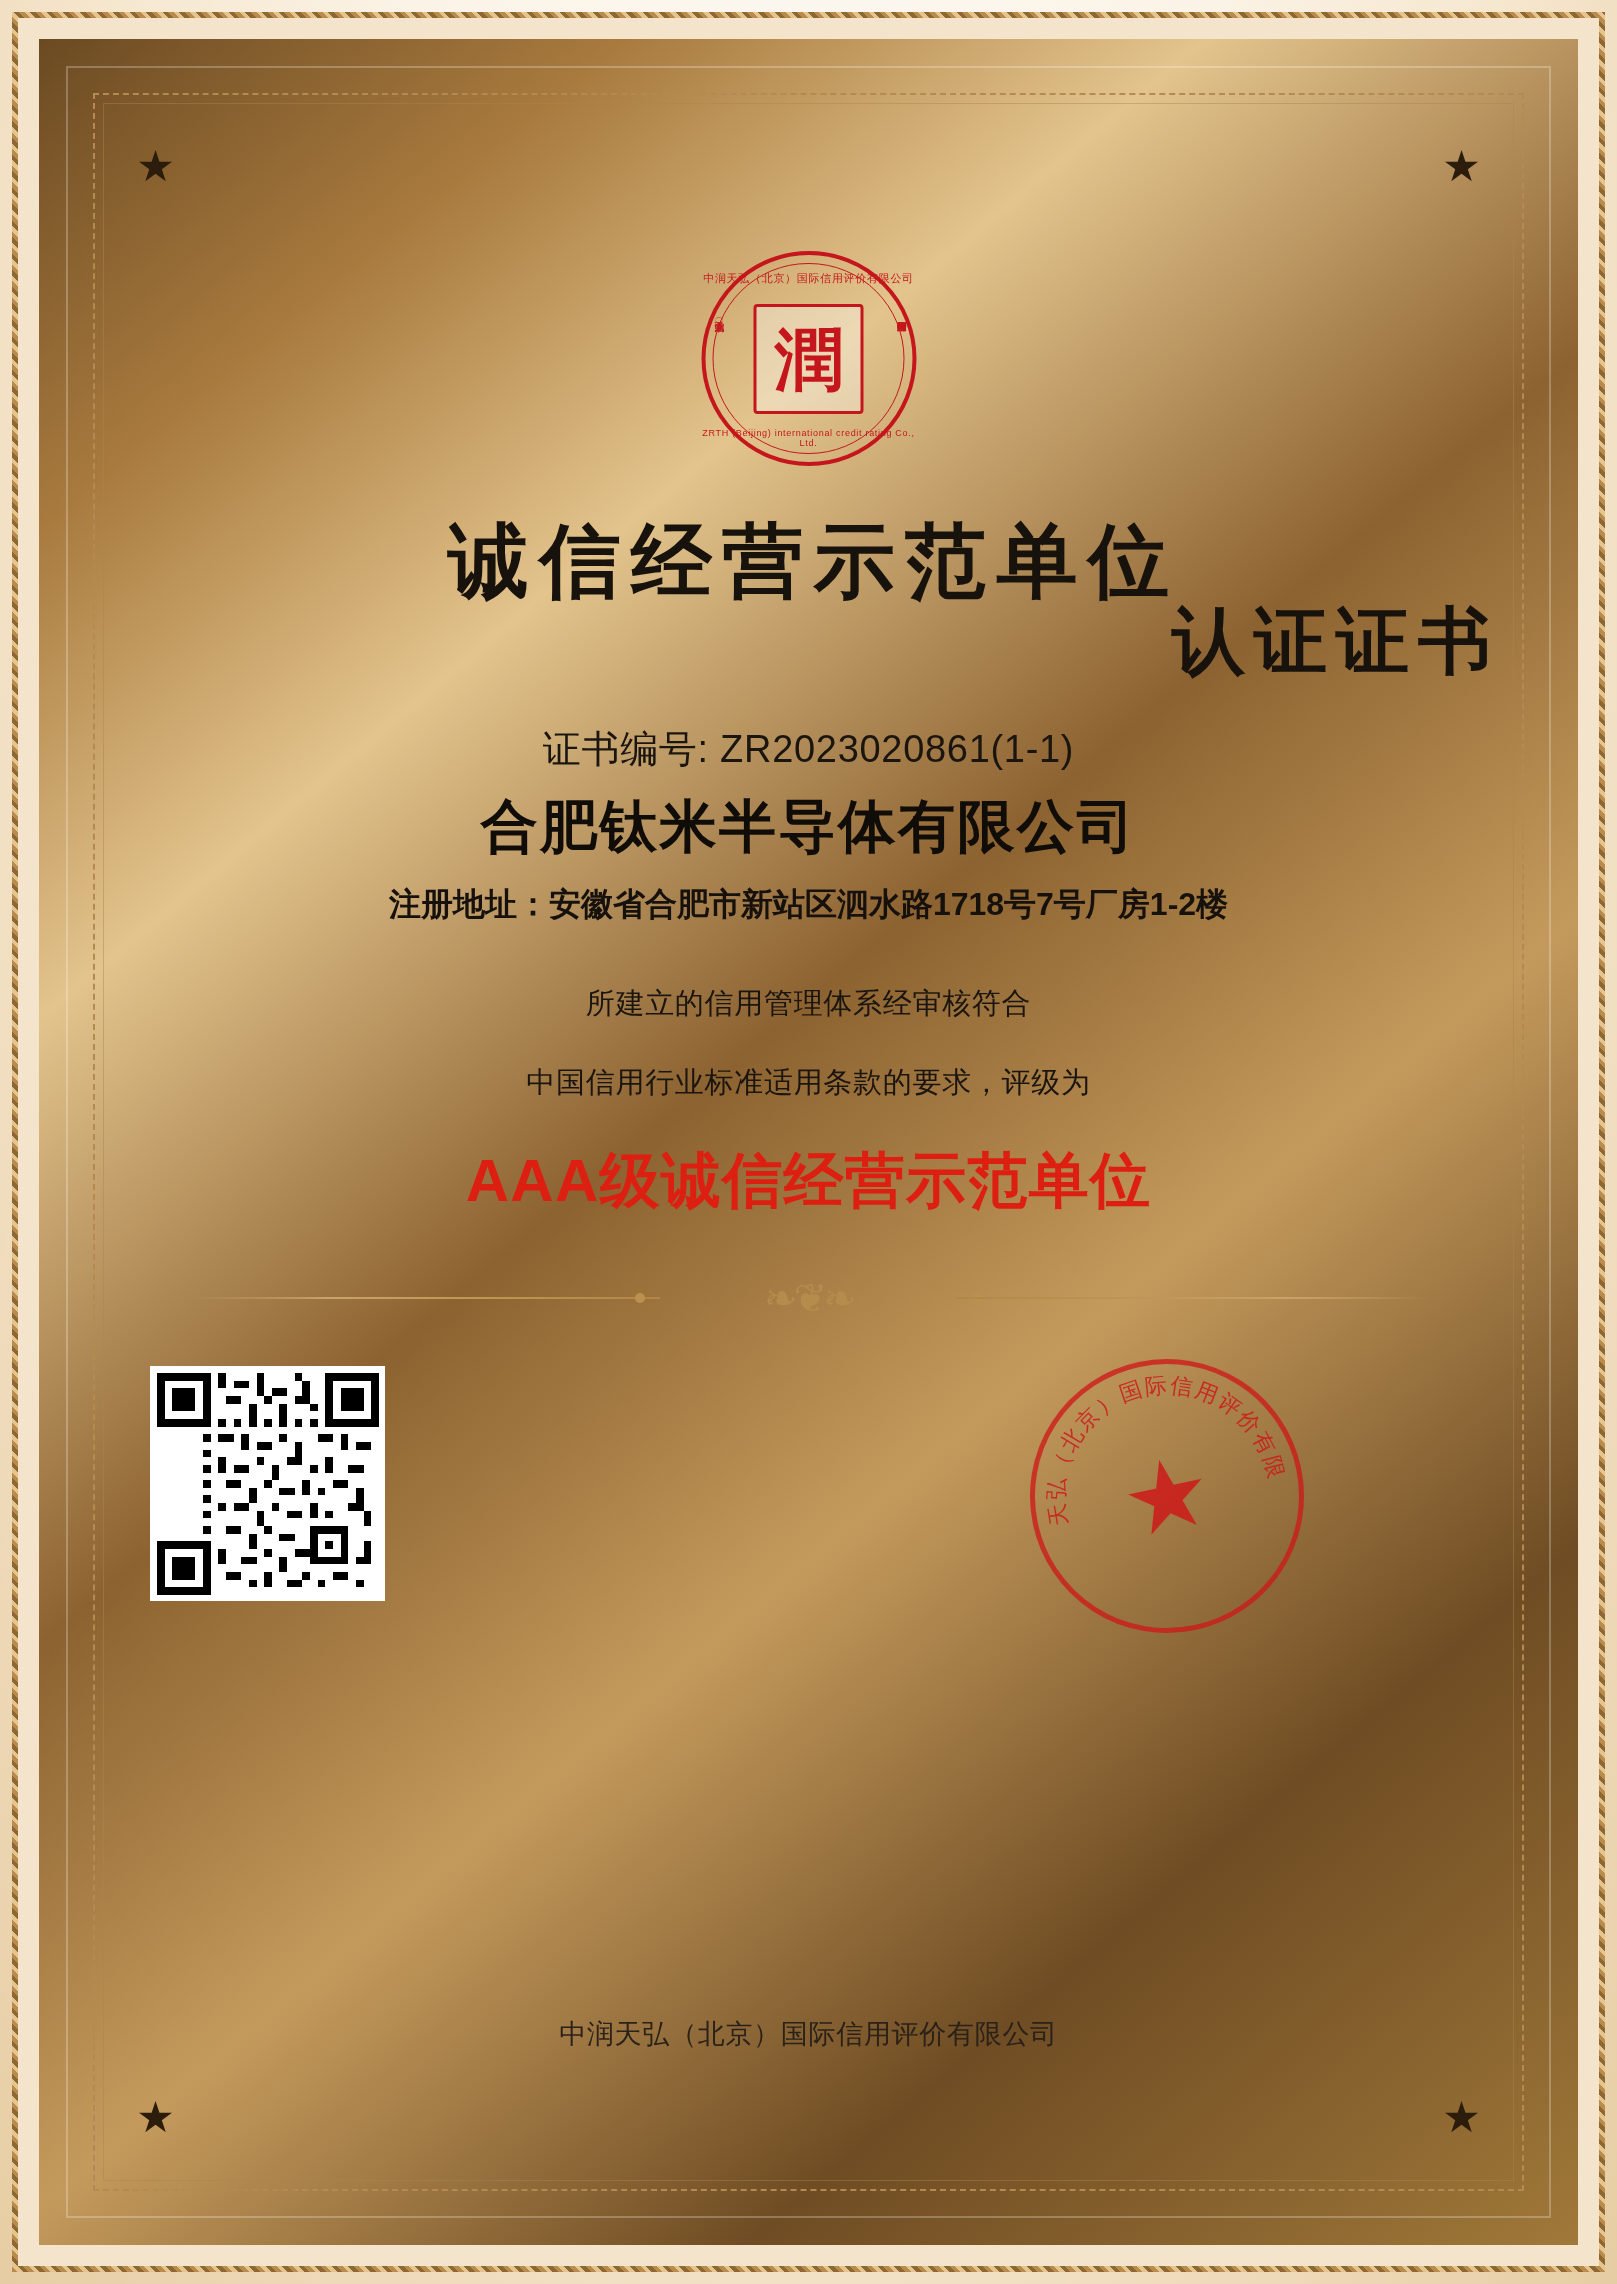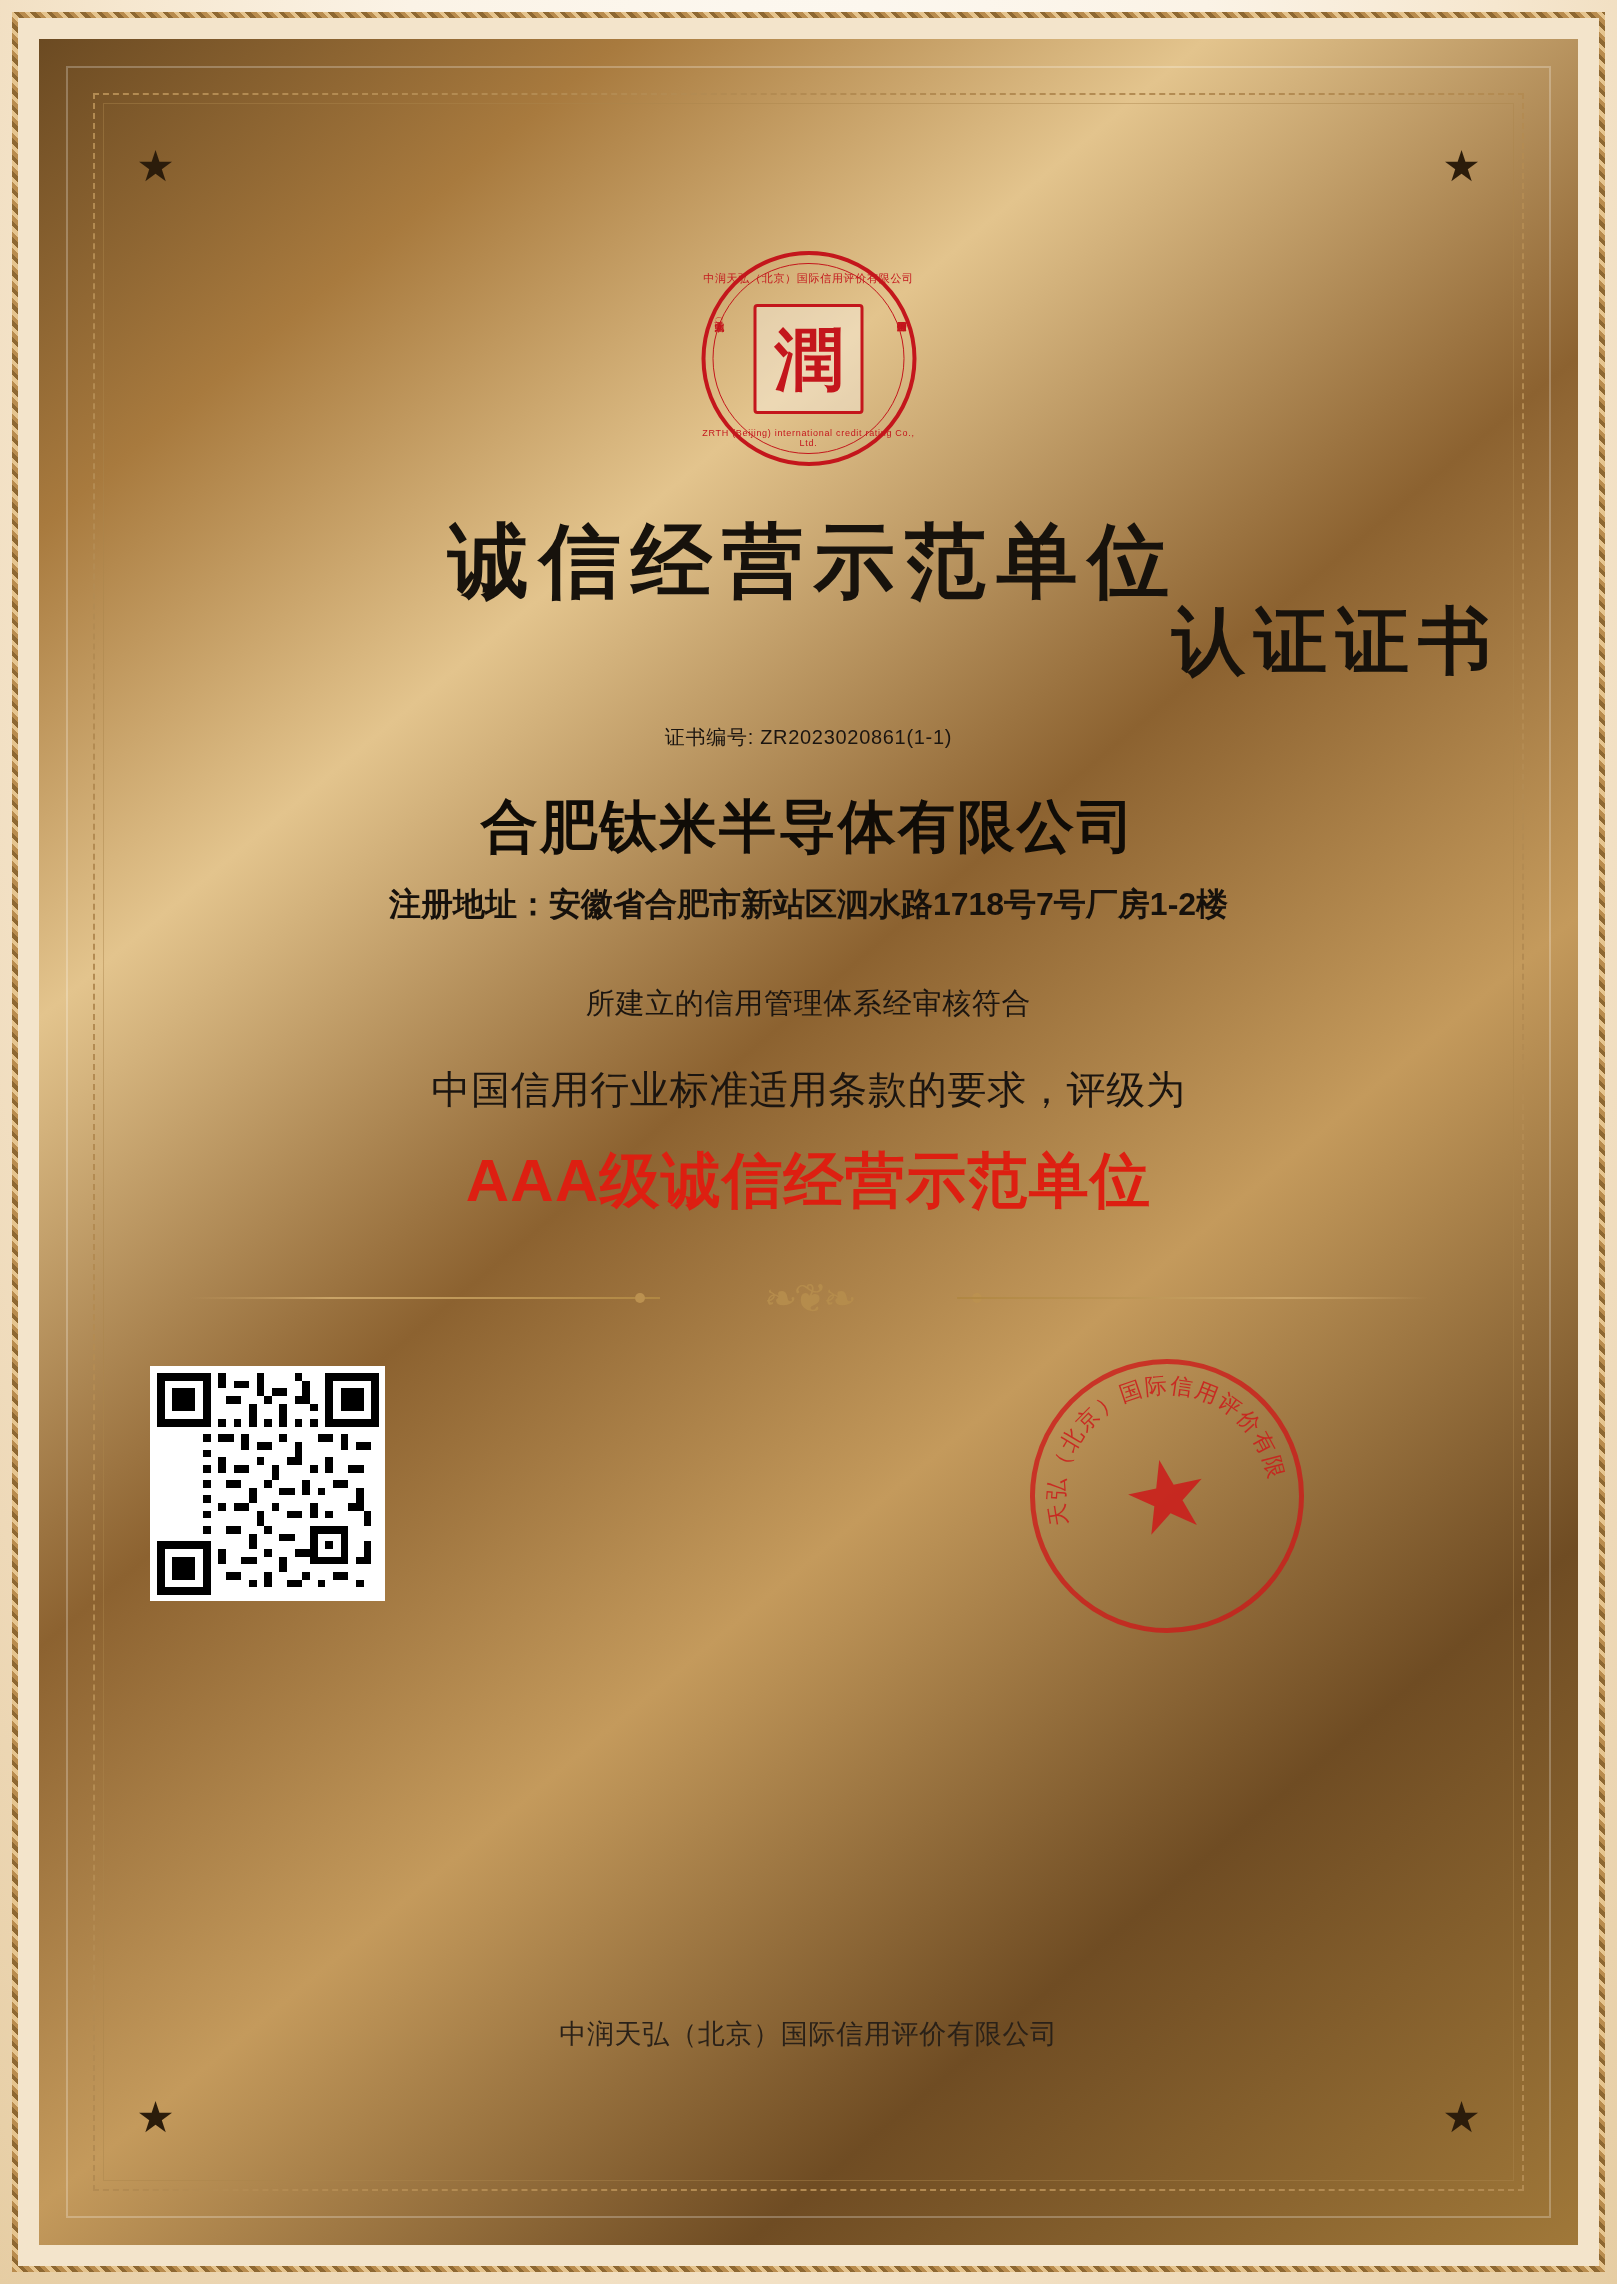--- a/index.html
+++ b/index.html
@@ -155,21 +155,21 @@
     font-size: 73px;
     letter-spacing: 9px;
     color: #17120c;
     text-indent: 9px;
   }
   .cert-no {
     position: absolute;
     left: 0; right: 0;
     top: 607px;
     text-align: center;
-    font-size: 20px;
+    font-size: 38px;
     color: #1b1510;
     letter-spacing: 0.7px;
   }
   .company {
     position: absolute;
     left: 0; right: 0;
     top: 672px;
     text-align: center;
     font-weight: bold;
     font-size: 57px;
@@ -192,21 +192,21 @@
     text-align: center;
     font-size: 29px;
     color: #1b1510;
     letter-spacing: 0.7px;
   }
   .body2 {
     position: absolute;
     left: 0; right: 0;
     top: 946px;
     text-align: center;
-    font-size: 39px;
+    font-size: 29px;
     color: #1b1510;
     letter-spacing: 0.7px;
   }
   .grade {
     position: absolute;
     left: 0; right: 0;
     top: 1024px;
     text-align: center;
     font-weight: bold;
     font-size: 60px;

